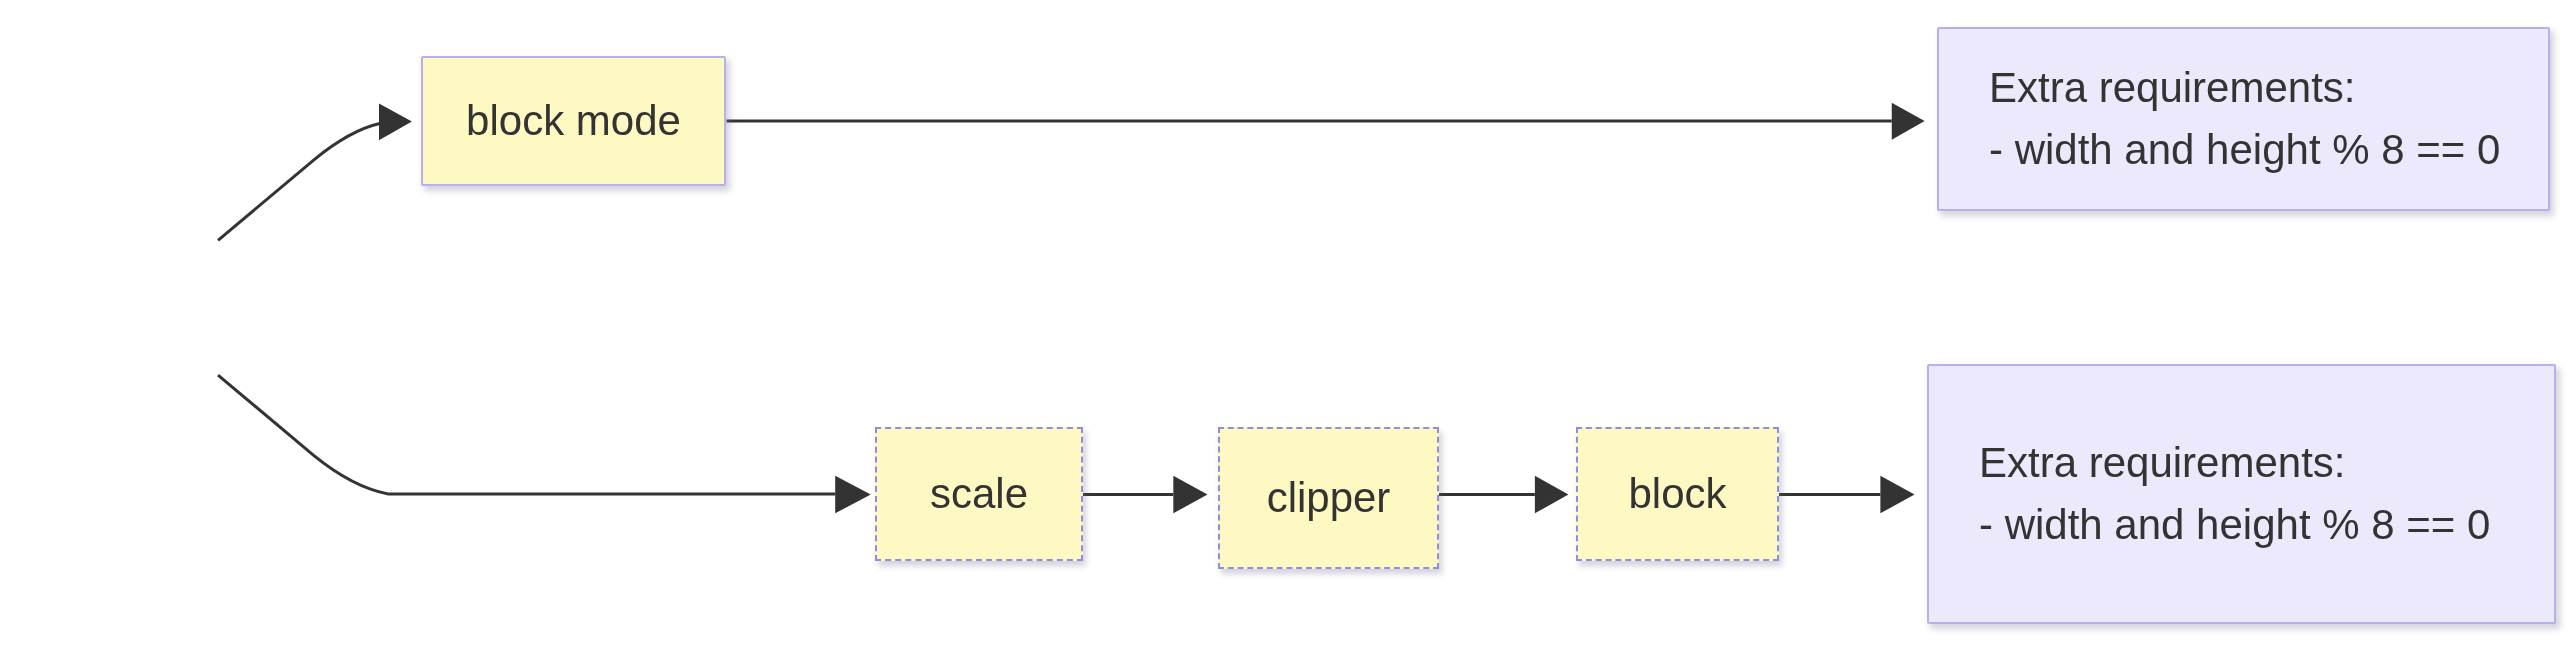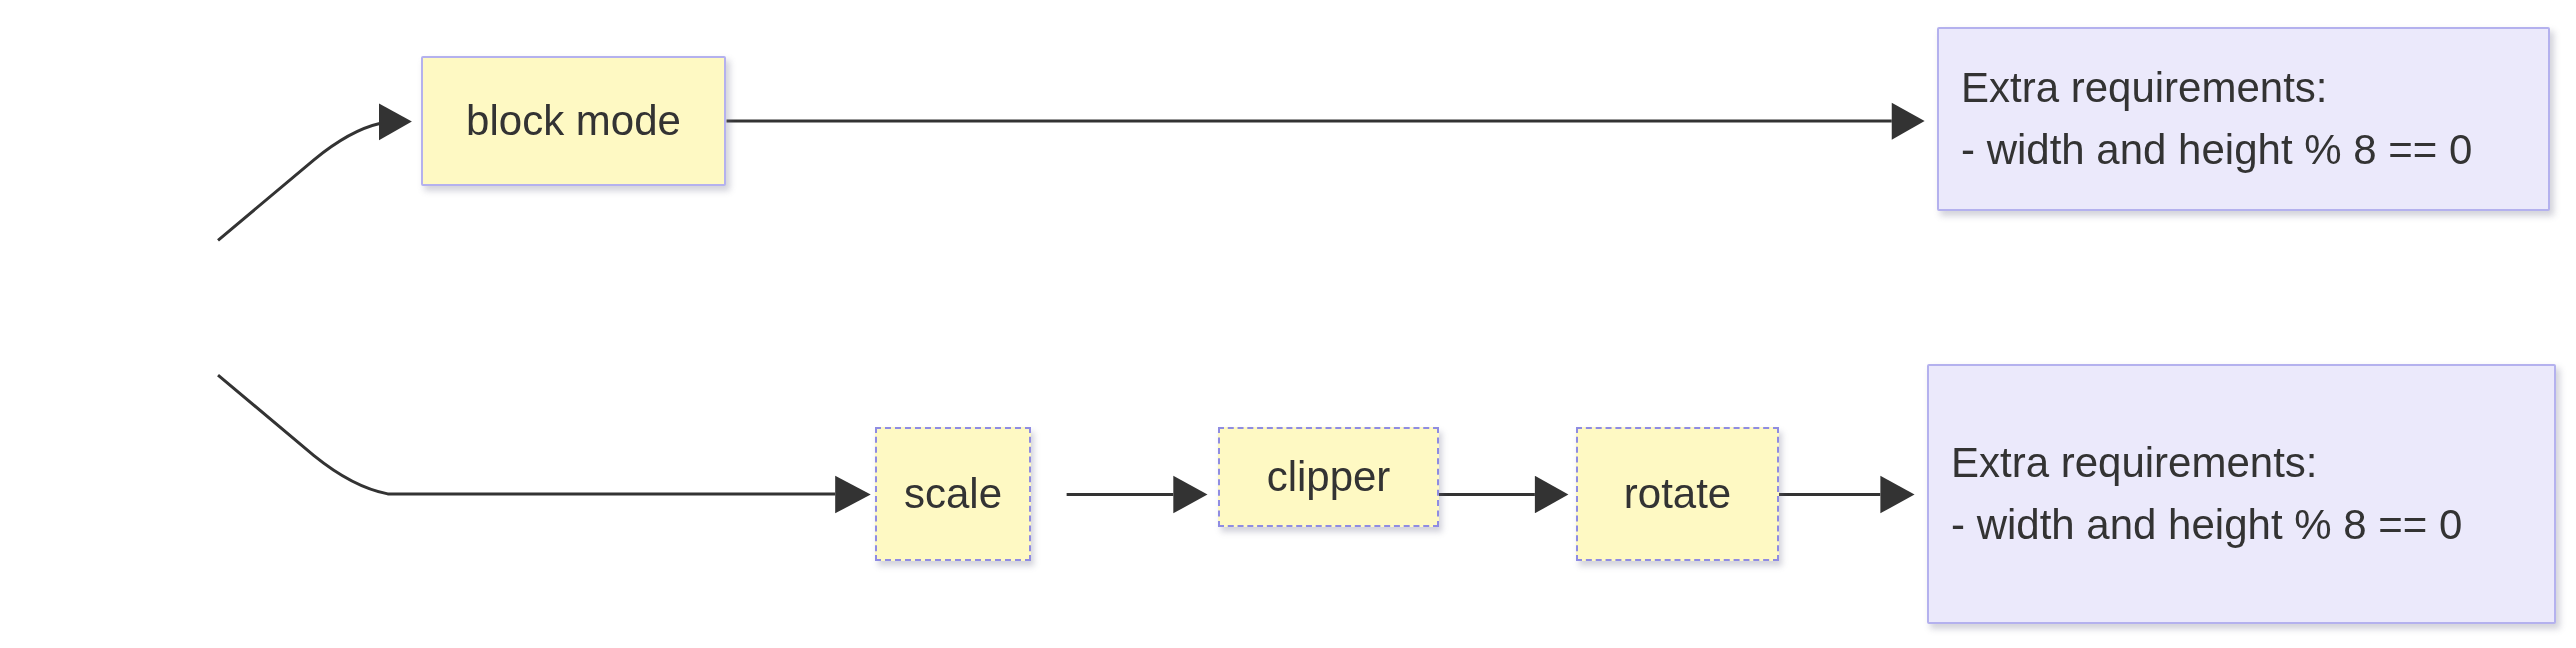--- a/index.html
+++ b/index.html
@@ -55,32 +55,32 @@
   .req-box {
     position: absolute;
     z-index: 2;
     box-sizing: border-box;
     background: #ebe9fb;
     border: 2.7px solid #b4b1ee;
     border-radius: 2px;
     display: flex;
     flex-direction: column;
     justify-content: center;
-    padding-left: 22px;
+    padding-left: 50px;
     padding-right: 13.4px;
     font-size: 42px;
     line-height: 62px;
     color: #333333;
     box-shadow: 3.4px 4.7px 6px rgba(110,110,135,0.30);
   }
   
   #node-decoder    { left: 24px;   top: 241px; width: 251px; height: 132px; }
   #node-block-mode { left: 421px;  top: 56px;  width: 305px; height: 130px; }
-  #node-scale      { left: 875px; top: 427px; width: 156px; height: 134px; }
-  #node-clipper    { left: 1218px; top: 427px; width: 221px; height: 100px; }
+  #node-scale      { left: 875px; top: 427px; width: 208px; height: 134px; }
+  #node-clipper    { left: 1218px; top: 427px; width: 221px; height: 142px; }
   #node-rotate     { left: 1576px; top: 427px; width: 203px; height: 134px; }
   #req-block       { left: 1937px; top: 27px;  width: 613px; height: 184px; }
   #req-chain       { left: 1927px; top: 364px; width: 629px; height: 260px; }
 </style>
 </head>
 <body>
 
 <div class="canvas">
 
   <svg class="edge-layer" viewBox="0 0 3840 967" xmlns="http://www.w3.org/2000/svg">
@@ -123,21 +123,21 @@
 
   <div id="node-scale" class="node dashed">
     <span>scale</span>
   </div>
 
   <div id="node-clipper" class="node dashed">
     <span>clipper</span>
   </div>
 
   <div id="node-rotate" class="node dashed">
-    <span>rotate</span>
+    <span>block</span>
   </div>
 
   <div id="req-block" class="req-box">
     <div>Extra requirements:</div>
     <div>- width and height % 8 == 0</div>
   </div>
 
   <div id="req-chain" class="req-box">
     <div>Extra requirements:</div>
     <div>- width and height % 8 == 0</div>

